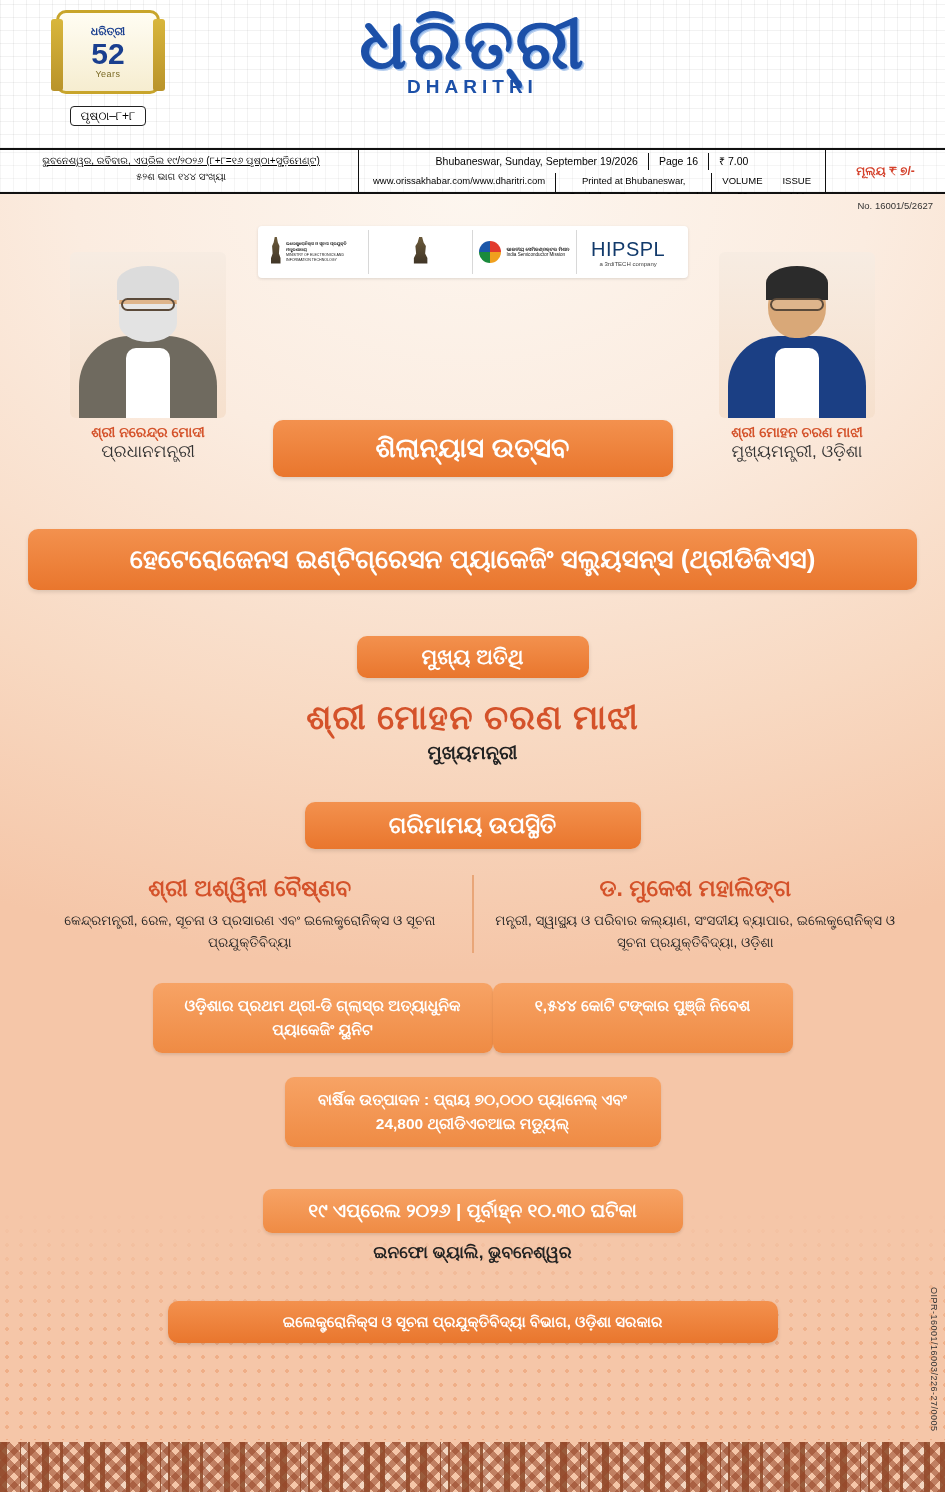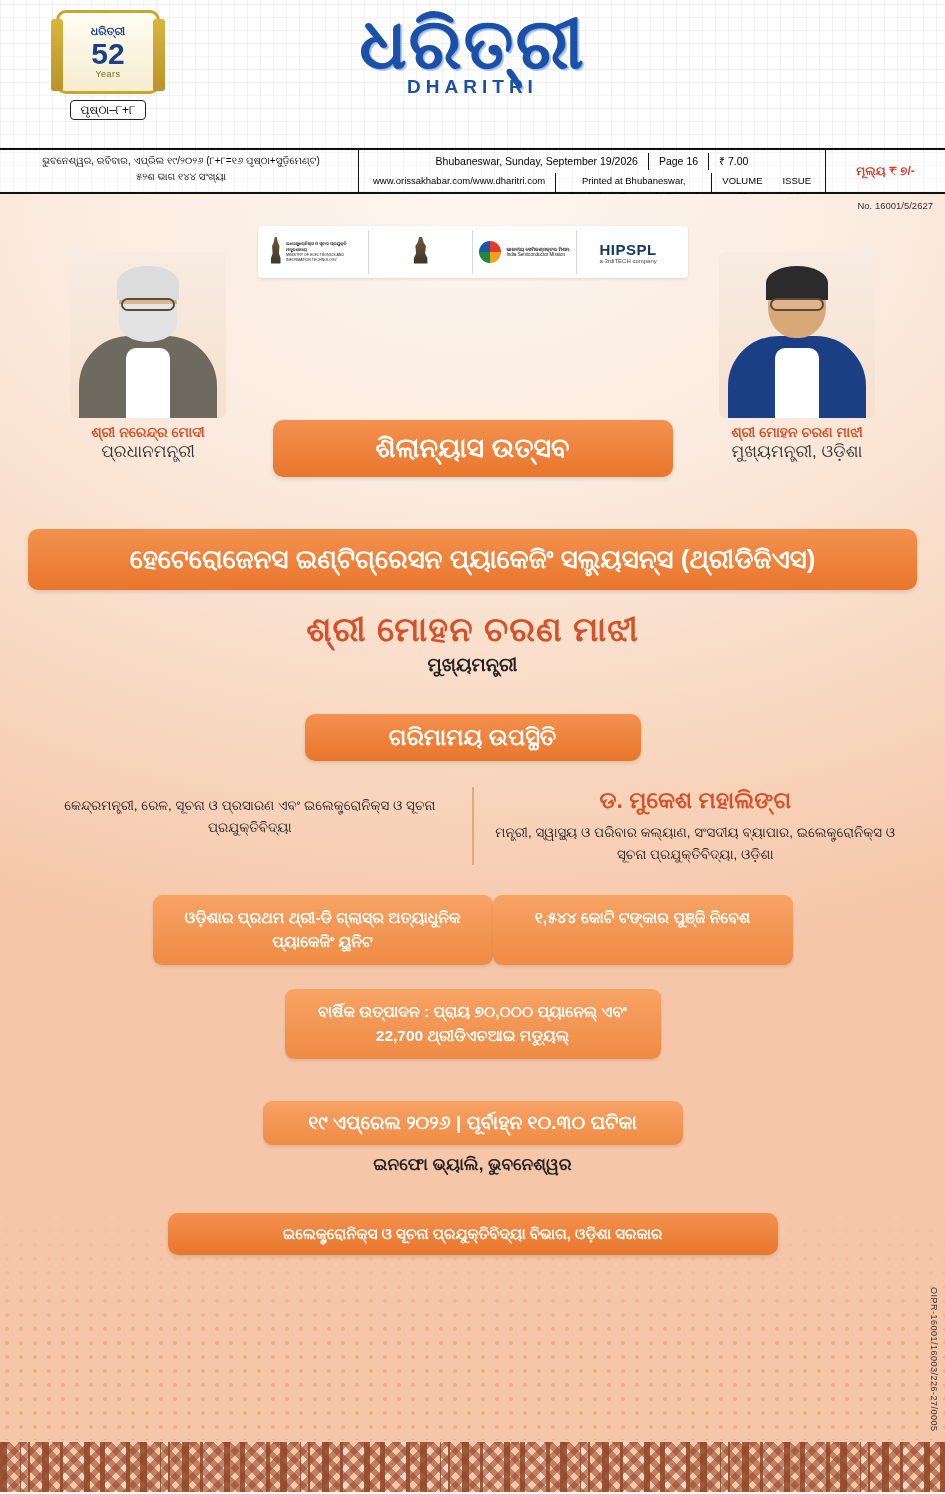--- a/index.html
+++ b/index.html
@@ -56,21 +56,21 @@
   .anniv-seal:after { right: -8px; }
   .anniv-logo-small {
     font-size: 11px; color: #1a3f8f; font-weight: bold; line-height: 1;
   }
   .anniv-num {
     font-size: 30px; font-weight: bold; color: #1a3f8f;
     line-height: 1; margin-top: 2px;
   }
   .anniv-years { font-size: 9px; color: #7a6a25; letter-spacing: .5px; }
   .page-count {
-    margin-top: 6px;
+    margin-top: 12px;
     display: inline-block;
     border: 1.5px solid #222;
     border-radius: 4px;
     padding: 2px 10px;
     font-size: 12px;
     background: #fff;
   }
 
   .logo-wrap {
     position: absolute; left: 0; right: 0; top: 8px;
@@ -99,21 +99,21 @@
       repeating-linear-gradient(0deg, rgba(0,0,0,0.04) 0 1px, transparent 1px 13px),
       repeating-linear-gradient(90deg, rgba(0,0,0,0.04) 0 1px, transparent 1px 13px),
       #fff;
   }
   .ib-left {
     width: 358px;
     padding: 3px 6px 3px 10px;
     text-align: center;
     line-height: 1.6;
   }
-  .ib-left .l1 { font-size: 10px; }
+  .ib-left .l1 { font-size: 10px; text-decoration: underline; }
   .ib-left .l2 { font-size: 10px; }
   .ib-mid {
     flex: 1;
     padding: 3px 4px;
     text-align: center;
     line-height: 1.6;
     border-left: 1px solid #111;
   }
   .ib-mid .m2 { font-size: 9.5px; }
   .ib-cols {
@@ -177,21 +177,21 @@
     clip-path: polygon(40% 0,60% 0,70% 18%,85% 30%,80% 55%,95% 70%,95% 88%,5% 88%,5% 70%,20% 55%,15% 30%,30% 18%);
   }
   .meity-txt { font-size: 3.6px; line-height: 1.35; color: #111; text-align: left; }
   .meity-txt b { font-size: 4.4px; display: block; }
   .ism-circle {
     width: 22px; height: 22px; border-radius: 50%;
     background: conic-gradient(#e23b2e 0 25%, #f0a01e 0 50%, #1a8a3c 0 75%, #1b56a8 0 100%);
   }
   .ism-txt { font-size: 4.6px; color: #111; text-align: left; line-height: 1.3; }
   .ism-txt b { display:block; font-size: 5px; }
-  .hip { font-size: 15px; font-weight: bold; color: #123a6b; letter-spacing: .5px; }
+  .hip { font-size: 20px; font-weight: normal; color: #123a6b; letter-spacing: .5px; }
   .hip-sub { font-size: 6px; color: #444; }
 
   
   .portraits { position: relative; height: 0; }
   .portrait {
     position: absolute; top: -26px;
     width: 188px; text-align: center;
   }
   .portrait.left  { left: 26px; }
   .portrait.right { right: 26px; }
@@ -441,41 +441,43 @@
           </div>
           <div class="p-name">ଶ୍ରୀ ମୋହନ ଚରଣ ମାଝୀ</div>
           <div class="p-role">ମୁଖ୍ୟମନ୍ତ୍ରୀ, ଓଡ଼ିଶା</div>
         </div>
       </div>
 
       <div class="banner b-title">ଶିଲାନ୍ୟାସ ଉତ୍ସବ</div>
 
       <div class="banner b-project">ହେଟେରୋଜେନସ ଇଣ୍ଟିଗ୍ରେସନ ପ୍ୟାକେଜିଂ ସଲ୍ୟୁସନ୍‌ସ (ଥ୍ରୀଡିଜିଏସ)</div>
 
+      <div class="banner b-chief">ମୁଖ୍ୟ ଅତିଥି</div>
       <div class="chief-name">ଶ୍ରୀ ମୋହନ ଚରଣ ମାଝୀ</div>
       <div class="chief-role">ମୁଖ୍ୟମନ୍ତ୍ରୀ</div>
 
       <div class="banner b-presence">ଗରିମାମୟ ଉପସ୍ଥିତି</div>
 
       <div class="guests">
         <div class="guest">
+          <div class="g-name">ଶ୍ରୀ ଅଶ୍ୱିନୀ ବୈଷ୍ଣବ</div>
           <div class="g-desc">କେନ୍ଦ୍ରମନ୍ତ୍ରୀ, ରେଳ, ସୂଚନା ଓ ପ୍ରସାରଣ ଏବଂ ଇଲେକ୍ଟ୍ରୋନିକ୍ସ ଓ ସୂଚନା ପ୍ରଯୁକ୍ତିବିଦ୍ୟା</div>
         </div>
         <div class="guest">
           <div class="g-name">ଡ. ମୁକେଶ ମହାଲିଙ୍ଗ</div>
           <div class="g-desc">ମନ୍ତ୍ରୀ, ସ୍ୱାସ୍ଥ୍ୟ ଓ ପରିବାର କଲ୍ୟାଣ, ସଂସଦୀୟ ବ୍ୟାପାର, ଇଲେକ୍ଟ୍ରୋନିକ୍ସ ଓ ସୂଚନା ପ୍ରଯୁକ୍ତିବିଦ୍ୟା, ଓଡ଼ିଶା</div>
         </div>
       </div>
 
       <div class="pill-row">
         <div class="pill w1">ଓଡ଼ିଶାର ପ୍ରଥମ ଥ୍ରୀ-ଡି ଗ୍ଲାସ୍‌ର ଅତ୍ୟାଧୁନିକ ପ୍ୟାକେଜିଂ ୟୁନିଟ</div>
         <div class="pill w2">୧,୫୪୪ କୋଟି ଟଙ୍କାର ପୁଞ୍ଜି ନିବେଶ</div>
       </div>
 
-      <div class="pill pill-center">ବାର୍ଷିକ ଉତ୍ପାଦନ : ପ୍ରାୟ ୭୦,୦୦୦ ପ୍ୟାନେଲ୍ ଏବଂ 22,700 ଥ୍ରୀଡିଏଚଆଇ ମଡ୍ୟୁଲ୍</div>
+      <div class="pill pill-center">ବାର୍ଷିକ ଉତ୍ପାଦନ : ପ୍ରାୟ ୭୦,୦୦୦ ପ୍ୟାନେଲ୍ ଏବଂ 24,800 ଥ୍ରୀଡିଏଚଆଇ ମଡ୍ୟୁଲ୍</div>
 
       <div class="datebox">
         <div class="date-line">୧୯ ଏପ୍ରେଲ ୨୦୨୬  |  ପୂର୍ବାହ୍ନ ୧୦.୩୦ ଘଟିକା</div>
         <div class="venue">ଇନଫୋ ଭ୍ୟାଲି, ଭୁବନେଶ୍ୱର</div>
       </div>
 
       <div class="banner b-footer">ଇଲେକ୍ଟ୍ରୋନିକ୍ସ ଓ ସୂଚନା ପ୍ରଯୁକ୍ତିବିଦ୍ୟା ବିଭାଗ, ଓଡ଼ିଶା ସରକାର</div>
 
     </div>
 

